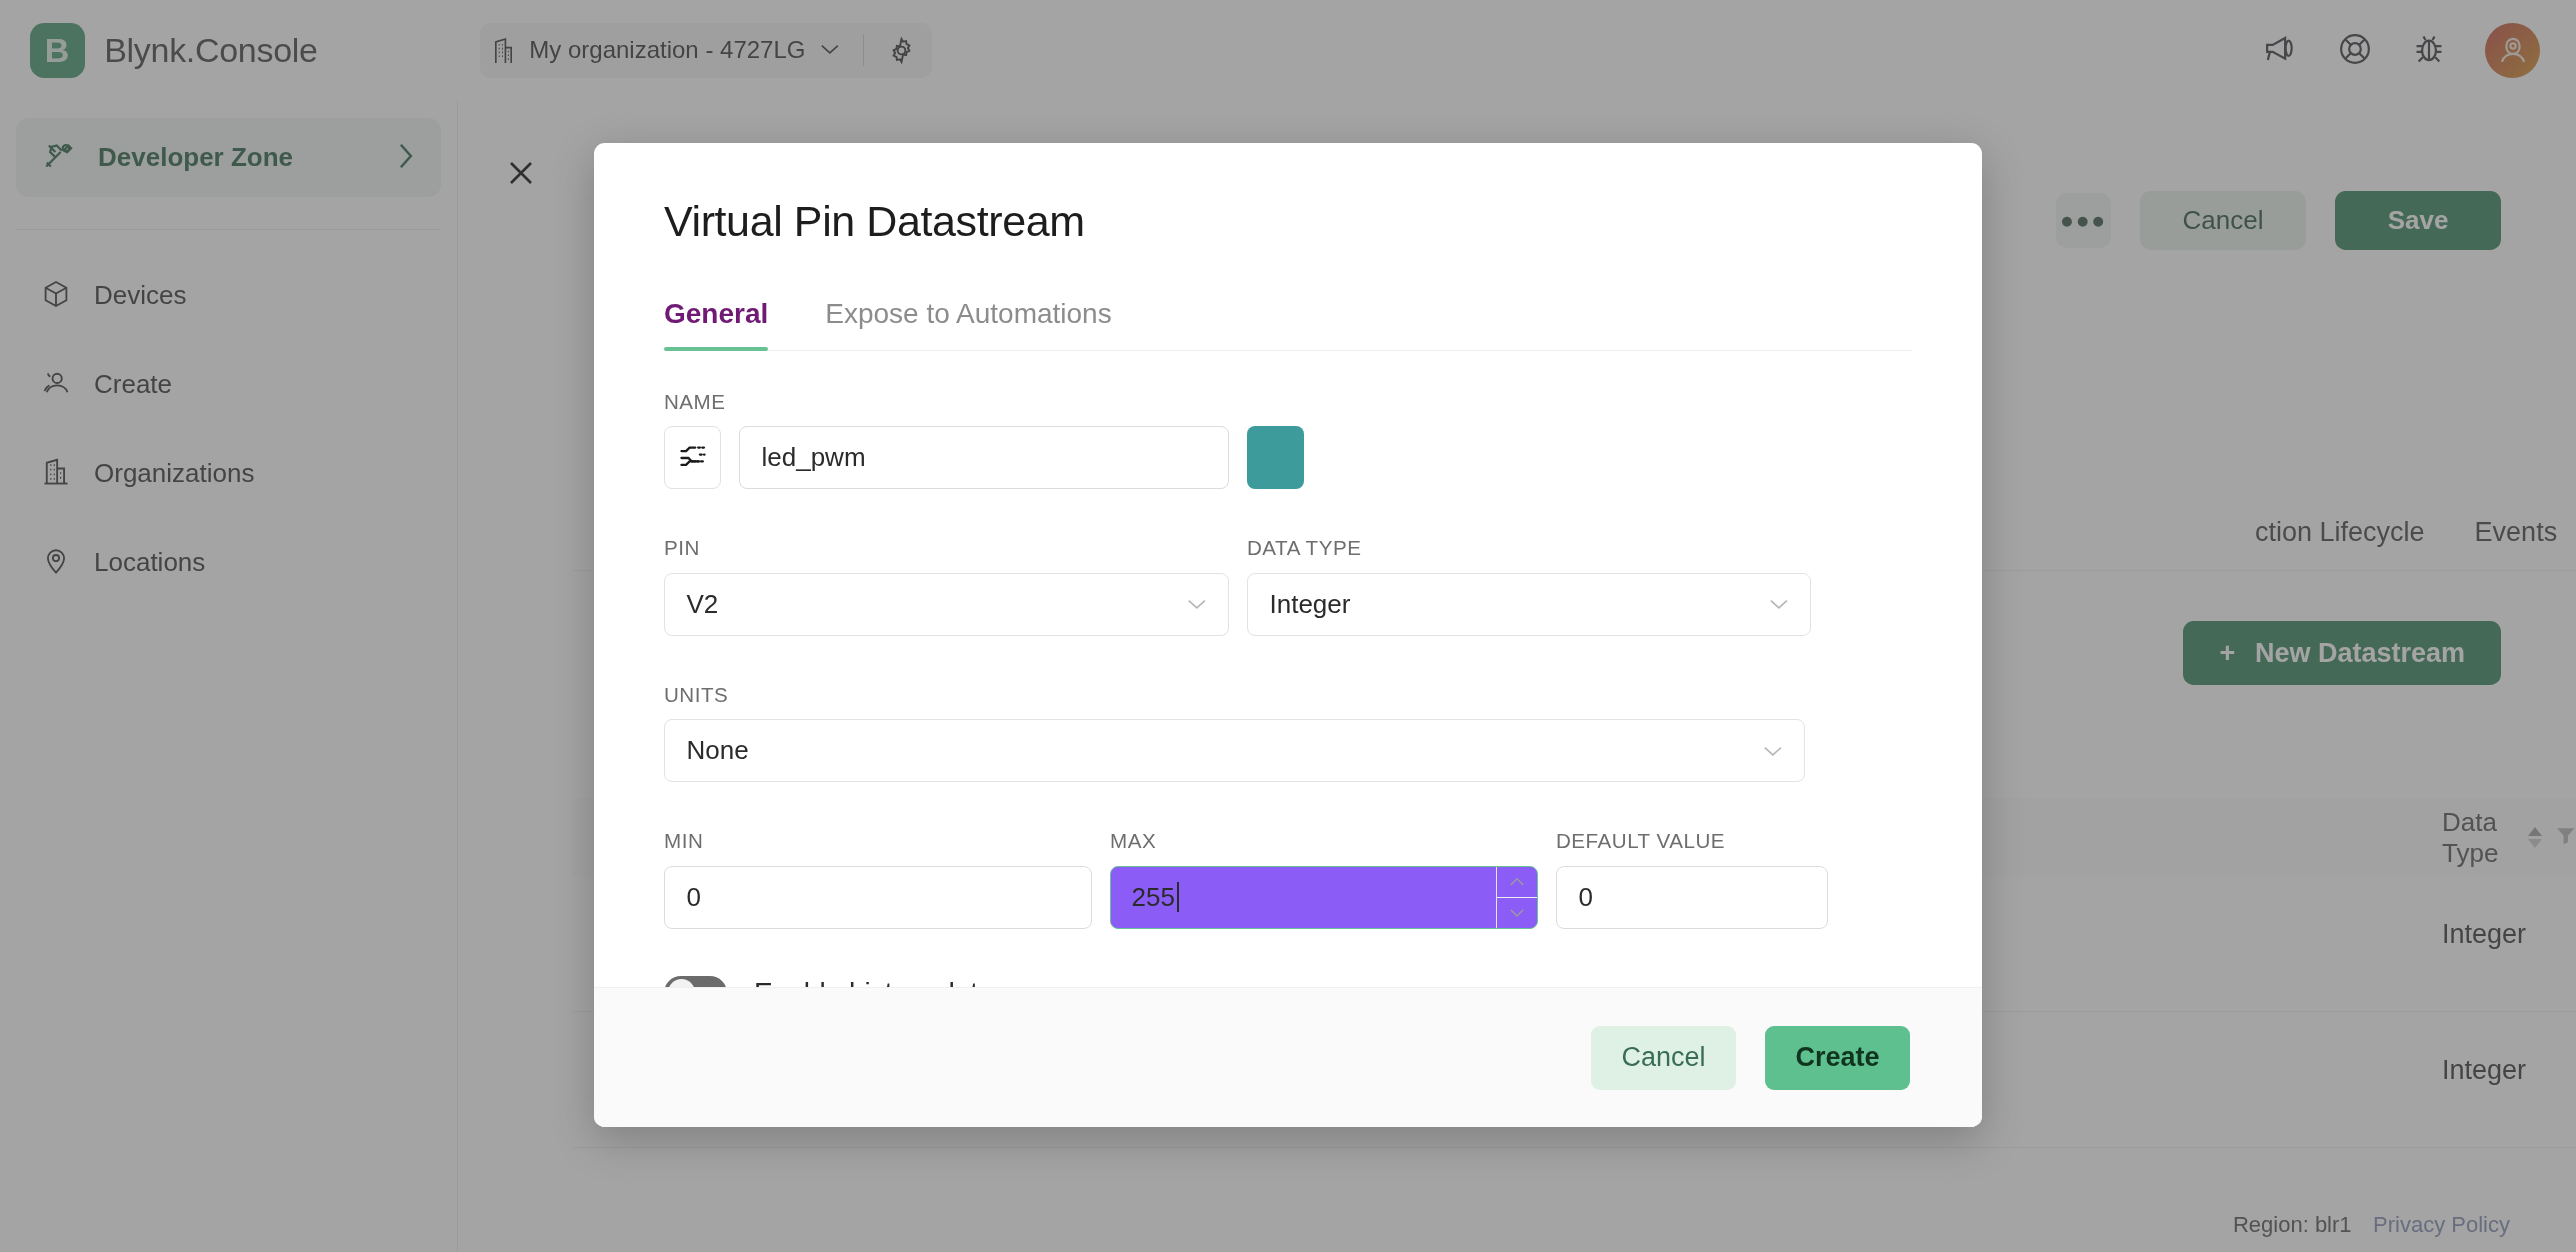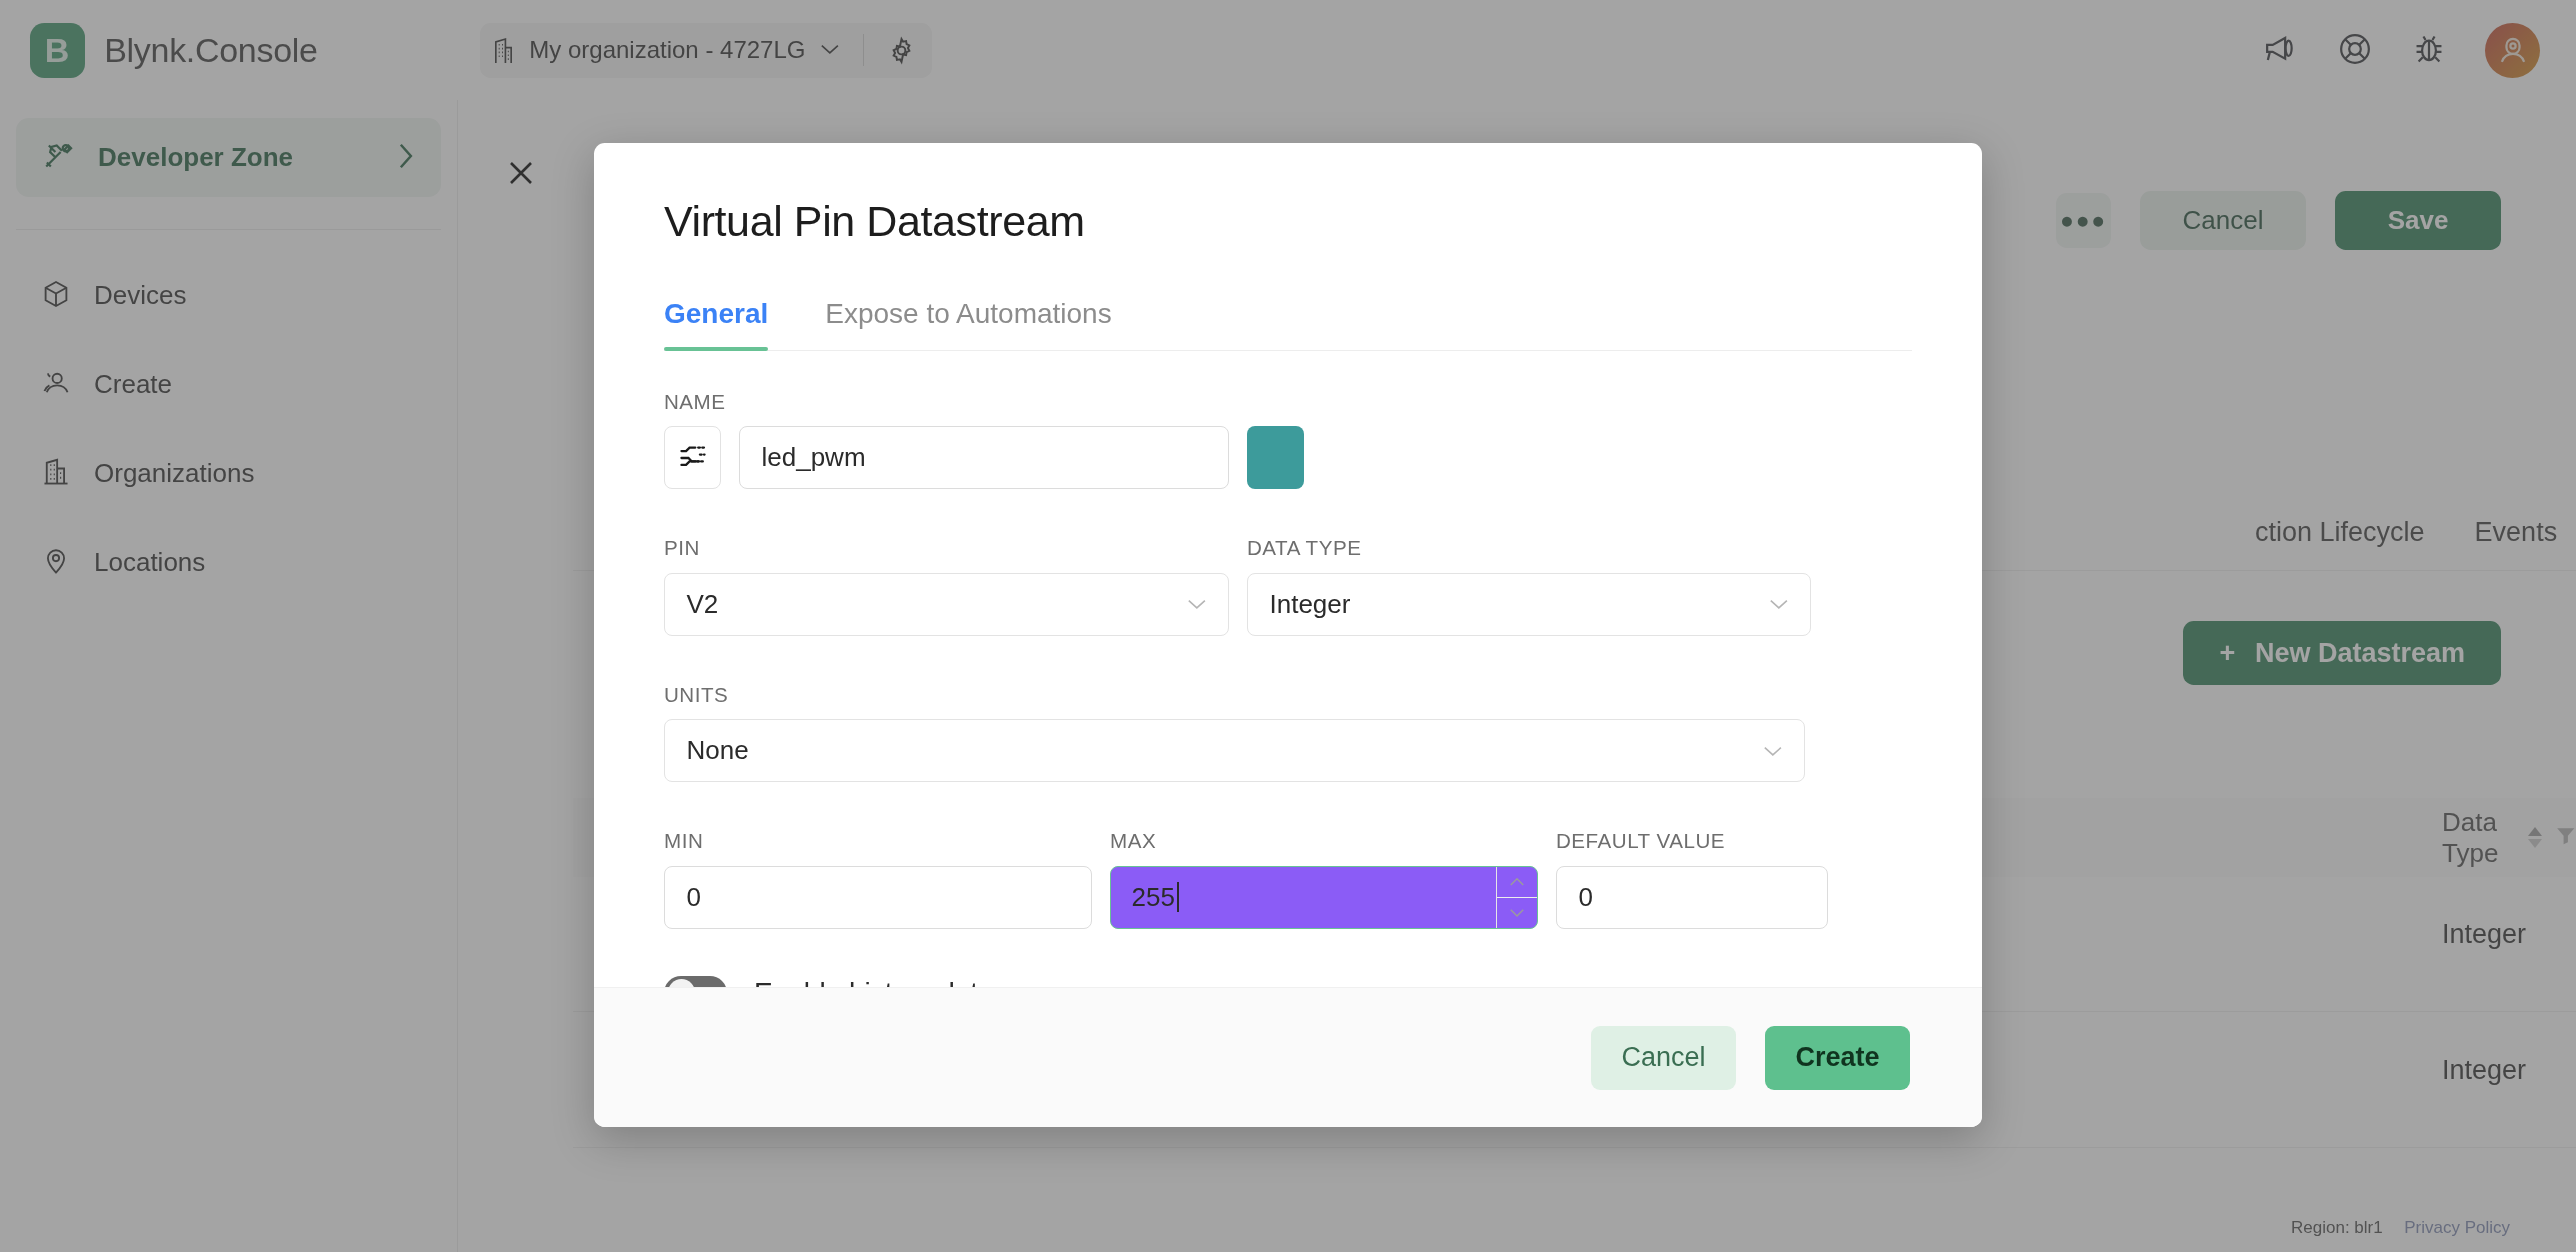--- a/index.html
+++ b/index.html
@@ -113,21 +113,21 @@
   .sort-up { border-bottom: 9px solid #9a9a9a; }
   .sort-dn { border-top: 9px solid #c8c8c8; }
 
   .row { position: absolute; left: 0; right: 0; height: 136px; border-bottom: 0.9px solid #ededed; }
   .row-1 { top: 776px; }
   .row-2 { top: 912px; }
   .cell-datatype { position: absolute; left: 1869px; top: 43px; font-size: 27px; color: #2b2b2b; }
 
   .page-footer {
     position: absolute; right: 66px; bottom: 14.3px; display: flex; gap: 21.5px;
-    font-size: 17px; color: #4a4a4a;
+    font-size: 22px; color: #4a4a4a;
   }
   .page-footer .link { color: #7a86ad; }
 
   
   .scrim { position: absolute; inset: 0; background: rgba(90,90,90,0.55); }
 
   .close-x {
     position: absolute; left: 494px; top: 146px; width: 54px; height: 54px;
     display: flex; align-items: center; justify-content: center;
     color: #2f2f2f; font-size: 39px; line-height: 1; font-weight: 300;
@@ -141,21 +141,21 @@
     display: flex; flex-direction: column;
   }
   .modal-body { flex: 1; padding: 54px 70px 0 70px; overflow: hidden; position: relative; }
   .modal-title { font-size: 43px; color: #1d1d1d; font-weight: normal; letter-spacing: -0.4px; }
 
   .modal-tabs {
     margin-top: 52px; display: flex; gap: 57px; align-items: flex-end;
     border-bottom: 1.8px solid #ededed; position: relative;
   }
   .mtab { font-size: 28px; padding-bottom: 19.7px; color: #8c8c8c; position: relative; }
-  .mtab.active { color: #3b82f6; font-weight: bold; }
+  .mtab.active { color: #701a75; font-weight: bold; }
   .mtab.active::after {
     content: ""; position: absolute; left: 0; right: 0; bottom: -1.8px;
     height: 4.5px; background: #68c295; border-radius: 2.7px;
   }
 
   .field-label {
     font-size: 20.6px; color: #6e6e6e; letter-spacing: 0.5px;
     text-transform: uppercase; margin-bottom: 12.5px; display: block;
   }
   .row-flex { display: flex; gap: 18px; }

